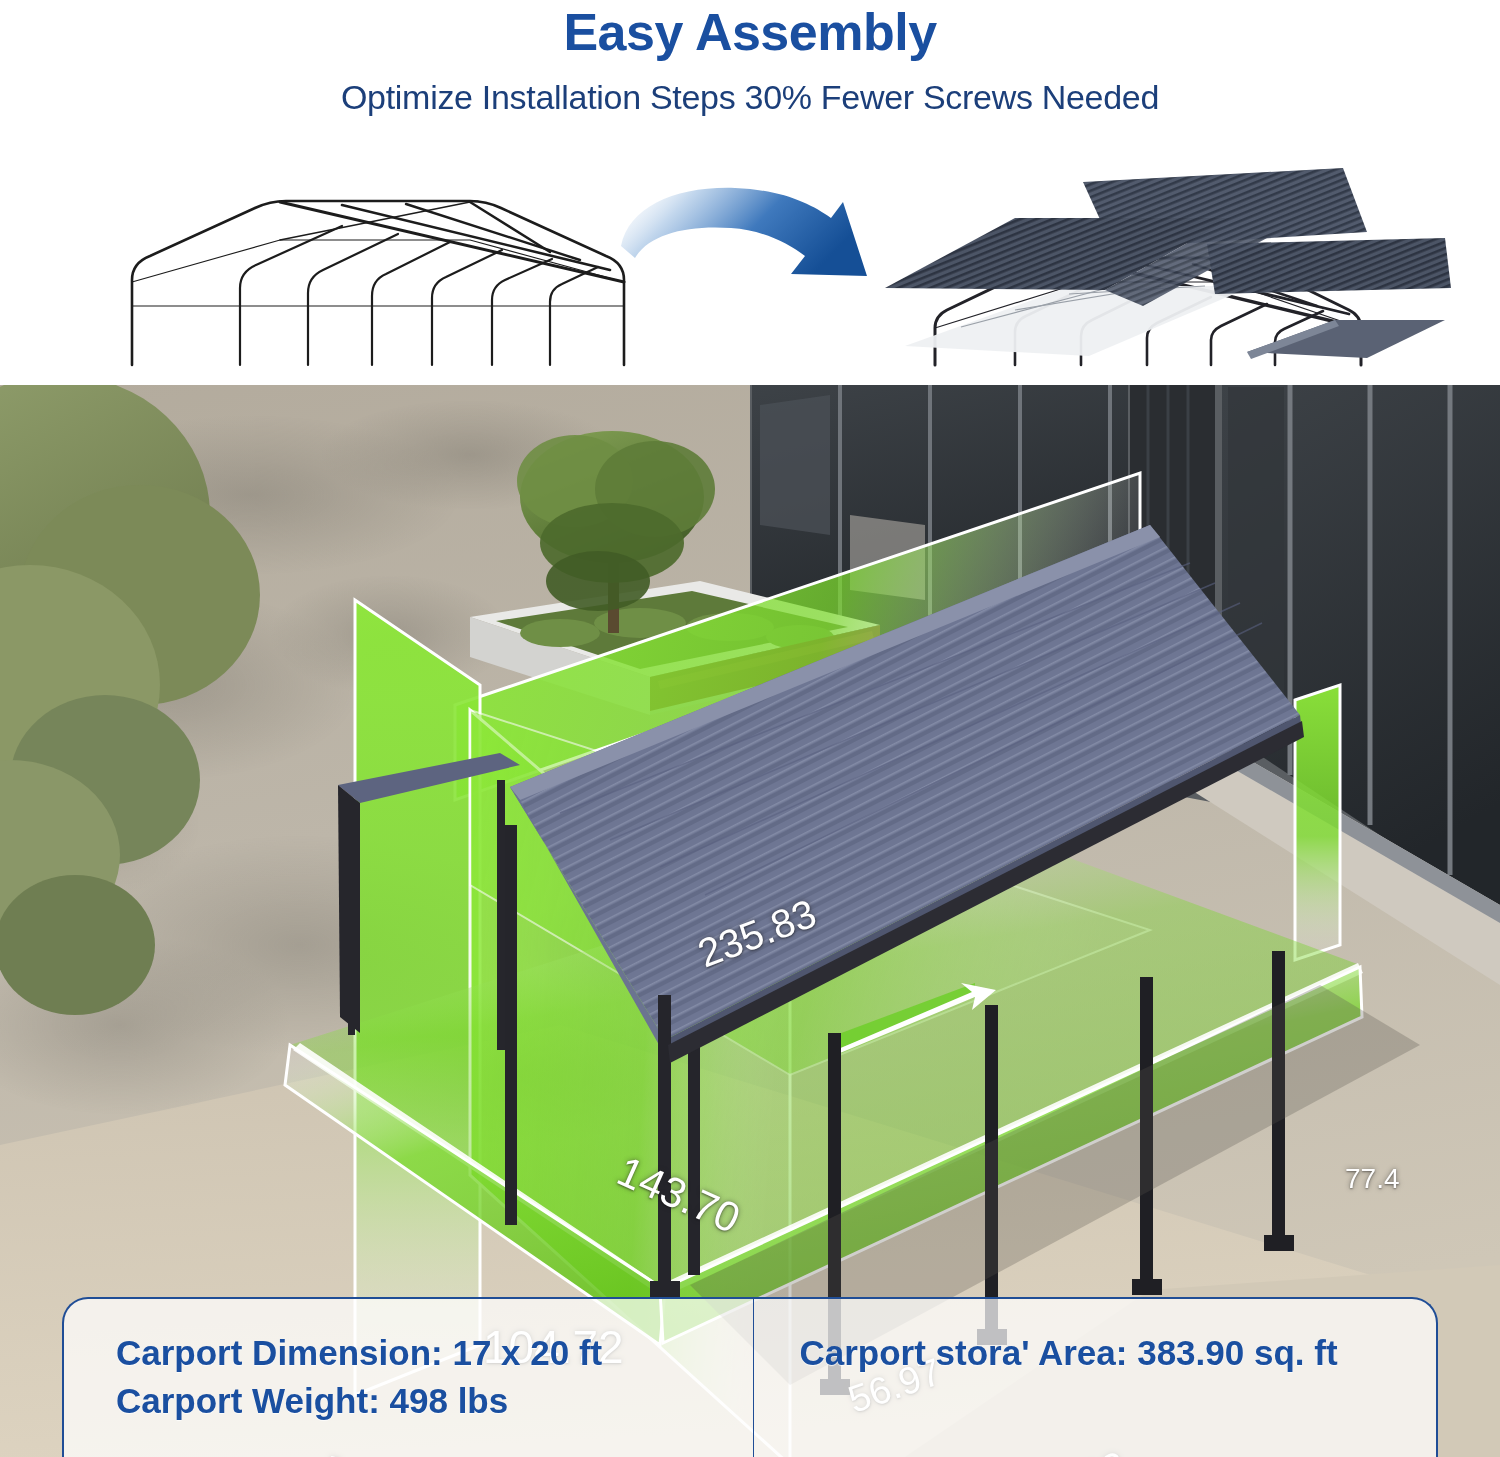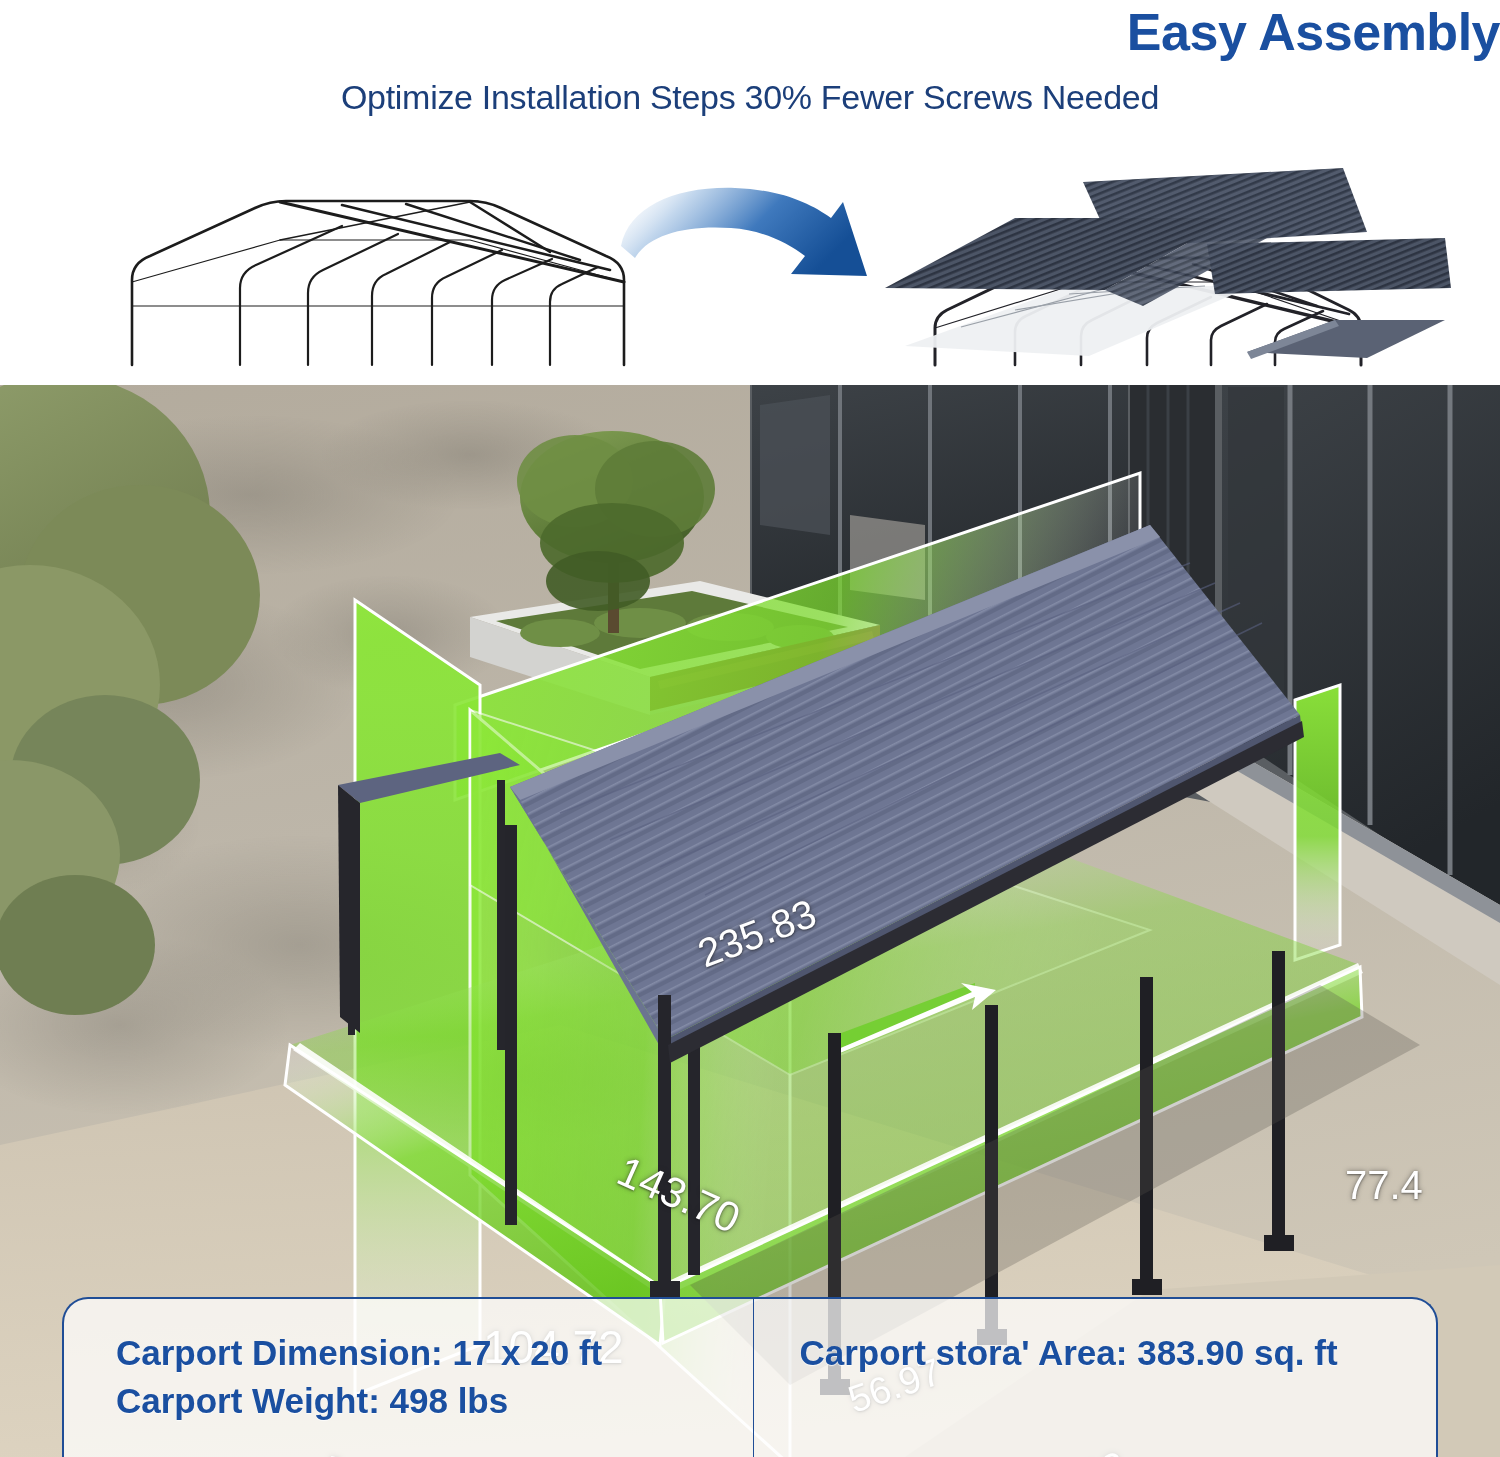--- a/index.html
+++ b/index.html
@@ -8,21 +8,21 @@
     background:#ffffff;
     font-family:"Liberation Sans", sans-serif;
   }
 
   
   .header{
     position:absolute;left:0;top:0;width:1500px;height:385px;
     background:#ffffff;overflow:hidden;
   }
   .title{
-    position:absolute;left:0;top:2px;width:1500px;text-align:right;
+    position:absolute;left:0;top:2px;width:1500px;text-align:center;
     font-size:52px;font-weight:bold;color:#1a4fa0;letter-spacing:-0.5px;
     font-family:"Liberation Sans", sans-serif;
   }
   .subtitle{
     position:absolute;left:0;top:78px;width:1500px;text-align:center;
     font-size:34px;font-weight:normal;color:#1c3f7a;letter-spacing:-0.3px;
     font-family:"Liberation Sans", sans-serif;
   }
 
   .illus{position:absolute;top:160px;}
@@ -40,21 +40,21 @@
   
   .dim{
     position:absolute;color:#ffffff;font-weight:normal;
     font-family:"Liberation Sans", sans-serif;
     white-space:nowrap;pointer-events:none;
     text-shadow:0 0 5px rgba(40,40,40,.55), 0 1px 2px rgba(0,0,0,.4);
   }
   #dim-top{    left:700px; top:548px; font-size:40px; transform:rotate(-21deg); transform-origin:0 50%;}
   #dim-roof{   left:620px; top:760px; font-size:42px; transform:rotate(24deg); transform-origin:0 50%;}
   #dim-height{ left:483px; top:935px; font-size:46px;}
-  #dim-right{  left:1345px;top:778px; font-size:40px;}
+  #dim-right{  left:1345px;top:778px; font-size:28px;}
   #dim-depth{  left:850px; top:995px; font-size:38px; transform:rotate(-19deg); transform-origin:0 50%;}
   #dim-floorL{ left:322px; top:1052px;font-size:40px; transform:rotate(49deg); transform-origin:0 50%;}
   #dim-floorR{ left:1010px;top:1100px;font-size:40px; transform:rotate(-21deg); transform-origin:0 50%;}
 
   
   .infobar{
     position:absolute;left:62px;bottom:0;width:1376px;height:160px;
     display:flex;
   }
   .infobox{

